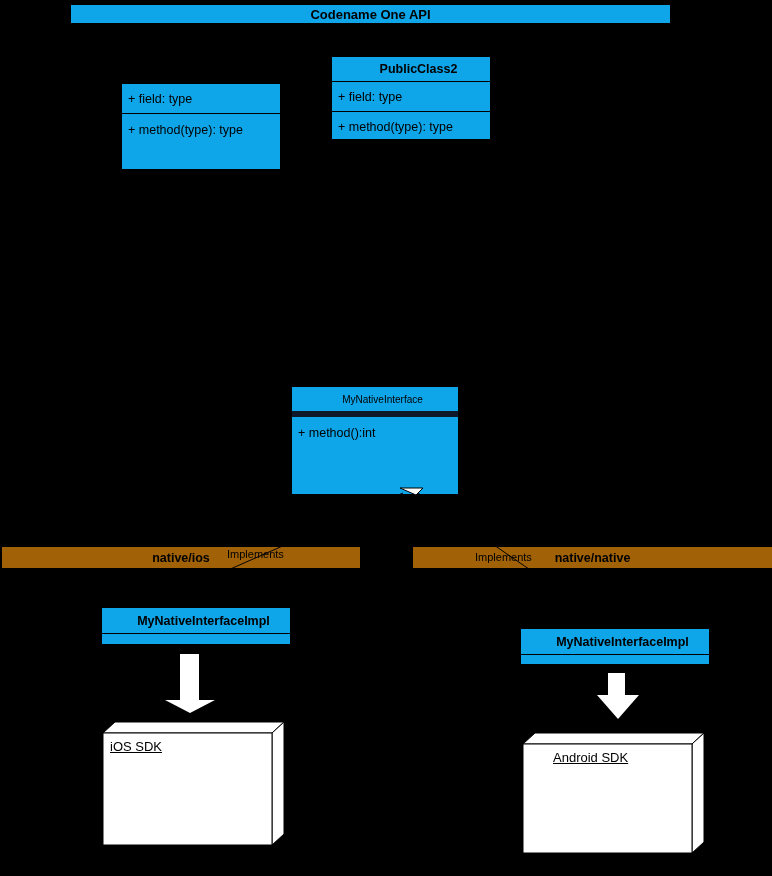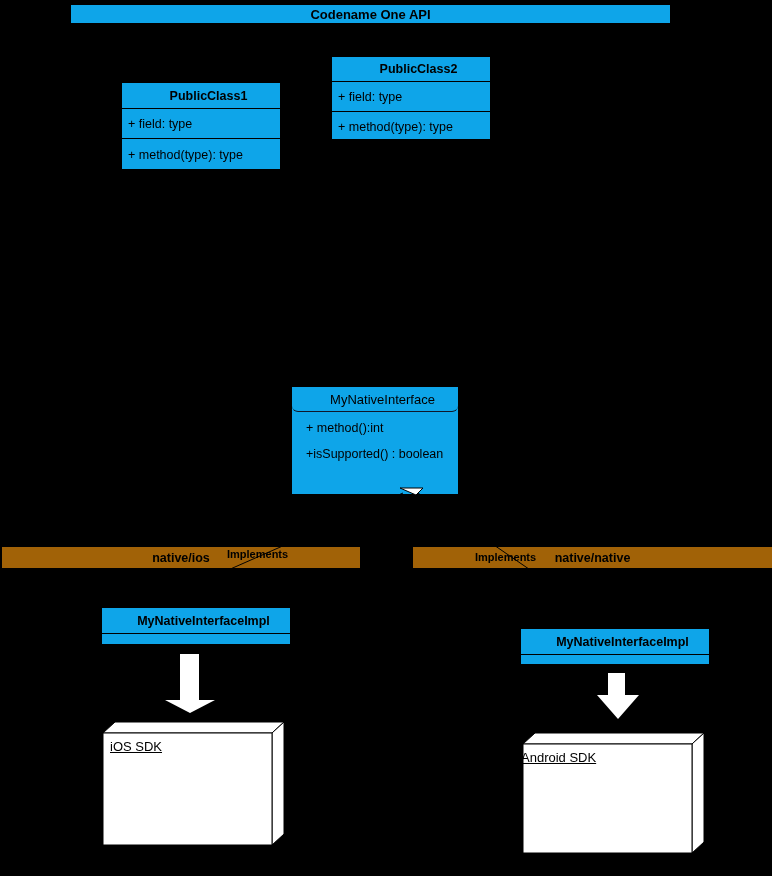--- a/index.html
+++ b/index.html
@@ -22,46 +22,46 @@
     padding-left:6px;font-size:12.5px;}
   #pc1{left:121px;top:82px;width:160px;height:88px;z-index:2;}
   #pc1 .uml-title{height:25px;}
   #pc1 .row1{height:29px;}
   #pc1 .row2{height:32px;}
   #pc2{left:331px;top:56px;width:160px;height:84px;z-index:2;}
   #pc2 .uml-title{height:24px;}
   #pc2 .row1{height:29px;}
   #pc2 .row2{height:29px;}
   #iface{left:291px;top:386px;width:168px;height:109px;z-index:2;}
-  #iface .uml-title{height:24px;font-weight:normal;font-size:13px;
-    border-bottom:1px solid #0f172a;border-radius:6px;}
+  #iface .uml-title{height:24px;font-weight:normal;font-size:10px;
+    border-bottom:6px solid #0f172a;}
   #iface .member{height:26px;display:flex;align-items:center;
-    padding-left:14px;font-size:12.5px;}
+    padding-left:6px;font-size:12.5px;}
   #iface .members{padding-top:3px;}
   
   .bar{top:547px;height:21px;z-index:2;background:#a16207;
     display:flex;align-items:center;justify-content:center;
     font-size:12.5px;font-weight:bold;}
   #bar-ios{left:2px;width:358px;}
   #bar-android{left:413px;width:359px;}
-  .implements{position:absolute;font-weight:bold;font-size:11px;}
+  .implements{position:absolute;font-weight:normal;font-size:11px;}
   #bar-ios .implements{left:225px;top:1px;}
   #bar-android .implements{left:62px;top:4px;}
   
   .impl{z-index:2;}
   .impl .uml-title{height:25px;}
   .impl .emptyrow{border-top:1px solid #000000;}
   #impl-ios{left:101px;top:607px;width:190px;height:38px;}
   #impl-ios .emptyrow{height:12px;}
   #impl-android{left:520px;top:628px;width:190px;height:37px;}
   #impl-android .emptyrow{height:11px;}
   
   .sdk-label{z-index:2;font-size:13px;text-decoration:underline;}
   #ios-sdk-label{left:110px;top:739px;}
-  #android-sdk-label{left:521px;top:750px;}
+  #android-sdk-label{left:553px;top:750px;}
   
   #shapes{position:absolute;left:0;top:0;z-index:1;}
   #connectors{position:absolute;left:0;top:0;z-index:3;pointer-events:none;}
 </style>
 </head>
 <body>
 
 <svg id="shapes" width="772" height="876" viewBox="0 0 772 876">
 
   <polygon points="180,654 199,654 199,700 215,700 190,713 165,700 180,700" fill="#ffffff" stroke="none"></polygon>
@@ -79,36 +79,34 @@
     <polygon points="692,744 704,733 704,842 692,853" fill="#ffffff" stroke="#000000"></polygon>
     <rect x="523" y="744" width="169" height="109" fill="#ffffff" stroke="#000000"></rect>
   </g>
 </svg>
 
 <div id="banner" class="abs whitebox">
   <span>Codename One API</span>
 </div>
 
 <div id="pc1" class="abs whitebox">
-  <div class="uml-title">PublicClass1</div>
   <div class="uml-row row1">+ field: type</div>
   <div class="uml-row row2">+ method(type): type</div>
 </div>
 
 <div id="pc2" class="abs whitebox">
   <div class="uml-title">PublicClass2</div>
   <div class="uml-row row1">+ field: type</div>
   <div class="uml-row row2">+ method(type): type</div>
 </div>
 
 <div id="iface" class="abs whitebox">
   <div class="uml-title">MyNativeInterface</div>
   <div class="members">
     <div class="member">+ method():int</div>
-    <div class="member">+isSupported() : boolean</div>
   </div>
 </div>
 
 <div id="bar-ios" class="abs bar">
   <span>native/ios</span>
   <span class="implements">Implements</span>
 </div>
 
 <div id="bar-android" class="abs bar">
   <span class="implements">Implements</span>

